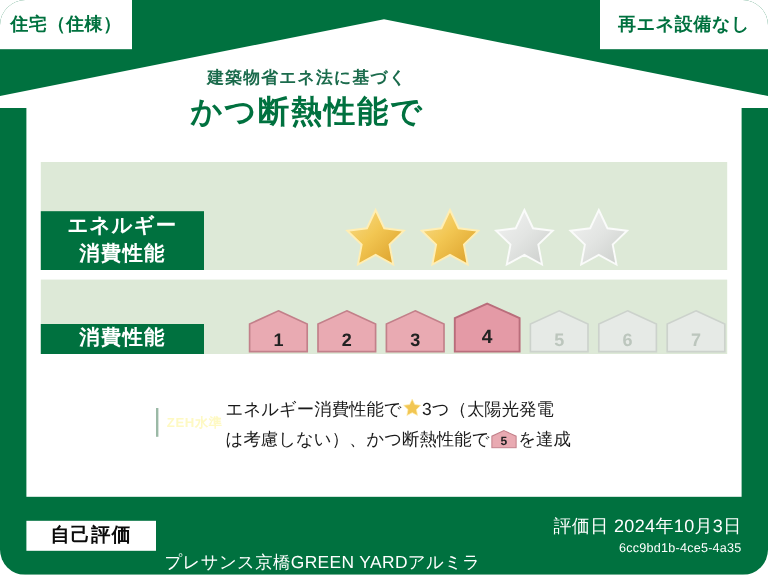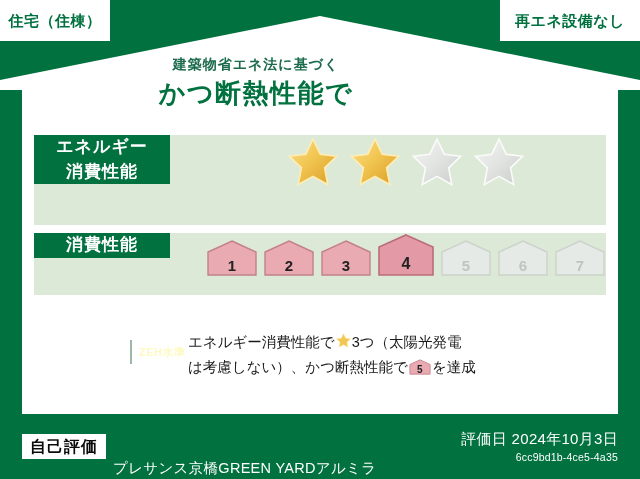--- a/index.html
+++ b/index.html
@@ -10,20 +10,21 @@
   body {
     font-family: "Liberation Sans", "DejaVu Sans", sans-serif;
   }
 
   #label-root {
     position: relative;
     width: 640px;
     height: 479px;
     overflow: hidden;
     background: #00713f;
+    border-radius: 21px;
   }
 
   
   .house-roof {
     position: absolute;
     left: 0;
     top: 0;
     width: 640px;
     height: 90px;
     z-index: 1;
@@ -92,21 +93,21 @@
   
   .rows {
     position: absolute;
     left: 34px;
     top: 135px;
     width: 572px;
     z-index: 6;
   }
   .rating-row {
     display: flex;
-    align-items: flex-start;
+    align-items: flex-end;
     background: #dde9d7;
     gap: 36px;
   }
   .rating-row + .rating-row {
     margin-top: 8px;
   }
   .row-label {
     width: 136px;
     flex: 0 0 136px;
     background: #00713f;
@@ -230,21 +231,21 @@
   .footer-left {
     display: flex;
     align-items: center;
     gap: 7px;
   }
   .self-eval-tag {
     background: #ffffff;
     color: #0b0b0b;
     font-weight: bold;
     font-size: 16px;
-    padding: 3px 8px;
+    padding: 3px 20px;
     letter-spacing: 1px;
     line-height: 1.2;
   }
   .building-name {
     color: #ffffff;
     font-size: 14.5px;
     letter-spacing: 0.3px;
     margin-top: 44px;
   }
   .footer-right {

